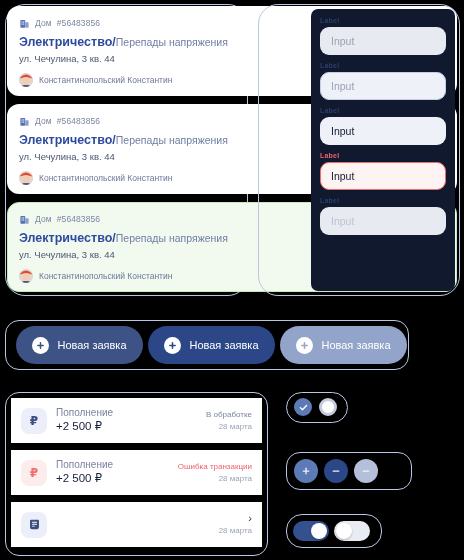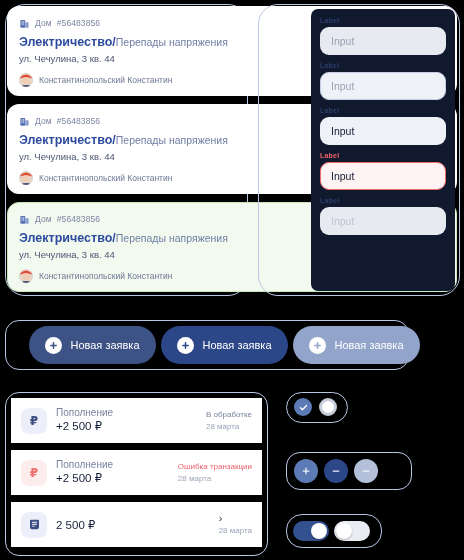--- a/index.html
+++ b/index.html
@@ -71,21 +71,21 @@
     padding: 0 10px; font-size: 10.5px; border: 1px solid transparent;
   }
   .finput.default   { background: #e7eaf1; color: #9aa2b4; }
   .finput.focused   { background: #eef1f7; color: #9aa2b4; border: 1px solid #c5cfe4; }
   .finput.filled    { background: #eef1f7; color: #131c33; }
   .finput.error     { background: #fdf3f3; color: #131c33; border: 1px solid #ef6b6b; }
   .finput.disabled  { background: #e7eaf1; color: #bdc3d0; }
 
   
   #btn-frame { left: 5px; top: 320px; width: 404px; height: 50px; border-radius: 14px; }
-  .btn-row { position: absolute; left: 29px; top: 326px; display: flex; gap: 5px; }
+  .btn-row { position: absolute; left: 16px; top: 326px; display: flex; gap: 5px; }
   .btn {
     height: 38px; width: 127px; border-radius: 19px;
     display: flex; align-items: center; justify-content: center; gap: 8px;
     font-size: 11px; color: #ffffff; cursor: pointer; border: none;
     font-family: inherit;
   }
   .btn.normal  { background: #3d5285; }
   .btn.hover   { background: #2b4788; }
   .btn.disabled{ background: #92a4ca; }
   .btn-plus {
@@ -100,21 +100,21 @@
   .tx-ico {
     width: 26px; height: 26px; border-radius: 8px; flex: 0 0 26px;
     display: flex; align-items: center; justify-content: center;
     font-size: 12px; font-weight: bold; margin-right: 9px;
   }
   .tx-ico.blue { background: #eceffa; color: #3b4d80; }
   .tx-ico.red  { background: #fdecec; color: #f07070; }
   .tx-body { flex: 1; min-width: 0; }
   .tx-title { font-size: 10px; color: #7a849e; line-height: 11px; }
   .tx-amount { font-size: 11.5px; color: #17203a; line-height: 15px; margin-top: 1px; }
-  .tx-meta { }
+  .tx-meta { text-align: right; }
   .tx-status { font-size: 8px; color: #7a849e; line-height: 11px; }
   .tx-status.err { color: #f0616a; }
   .tx-date { font-size: 8px; color: #9aa3b8; line-height: 12px; margin-top: 1px; }
   .chev { font-size: 11px; color: #2b3654; line-height: 11px; }
 
   
   #check-frame { left: 286px; top: 392px; width: 62px; height: 31px; border-radius: 16px; }
   .check-row { position: absolute; left: 294px; top: 398px; display: flex; align-items: center; gap: 7px; }
   .cbox { width: 18px; height: 18px; border-radius: 50%; background: #5c7ab5; display: flex; align-items: center; justify-content: center; }
   .radio { width: 18px; height: 18px; border-radius: 50%; background: #ffffff; border: 3px solid #c6ccda; }
@@ -346,21 +346,20 @@
     <div class="tx-card">
       <span class="tx-ico blue">
         <svg viewBox="0 0 16 16" width="13" height="13">
           <path d="M3.5 2.2h9a1 1 0 0 1 1 1v8.3c0 1.3-1 2.3-2.3 2.3H4.8a2.3 2.3 0 0 1-2.3-2.3V3.2a1 1 0 0 1 1-1z" fill="#3b4d80"></path>
           <rect x="4.8" y="4.6" width="6.4" height="1.2" rx=".6" fill="#fff"></rect>
           <rect x="4.8" y="7" width="6.4" height="1.2" rx=".6" fill="#fff"></rect>
           <rect x="4.8" y="9.4" width="3.8" height="1.2" rx=".6" fill="#fff"></rect>
         </svg>
       </span>
       <div class="tx-body">
-        <div class="tx-amount">2 500 ₽</div>
       </div>
       <div class="tx-meta">
         <div class="chev">›</div>
         <div class="tx-date">28 марта</div>
       </div>
     </div>
   </div>
 
   <div class="frame" id="check-frame"></div>
   <div class="check-row">

